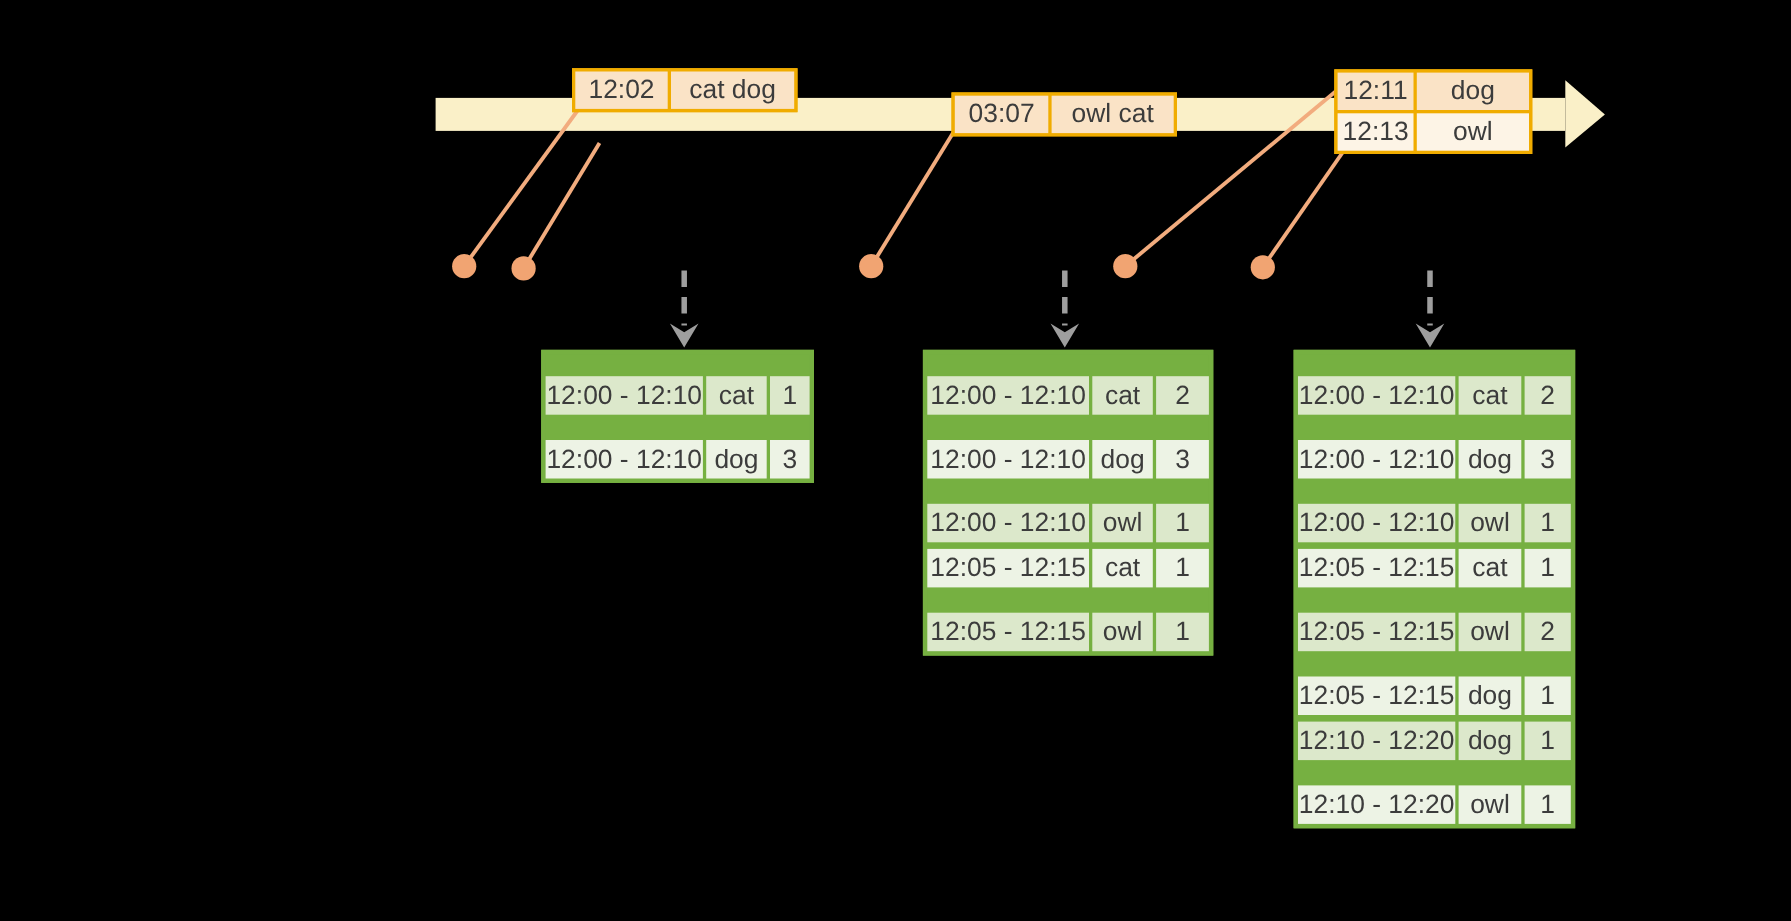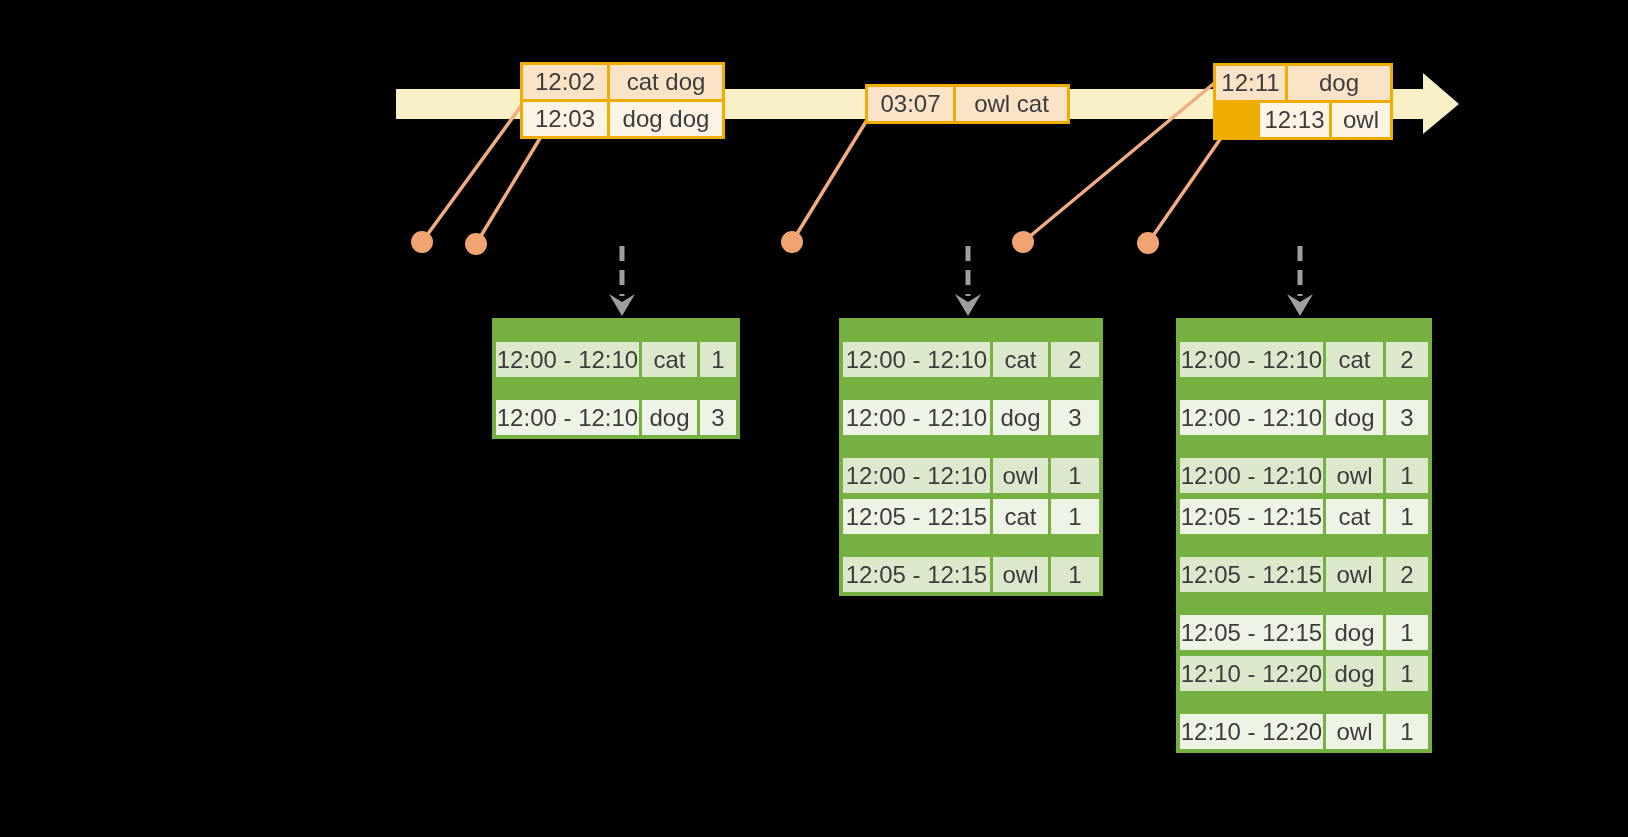--- a/index.html
+++ b/index.html
@@ -67,39 +67,35 @@
       <line class="dash" x1="1300" y1="246" x2="1300" y2="296"></line>
       <path class="chev" d="M1287,294 L1300,316 L1313,294 L1300,302 Z"></path>
     </g>
   </svg>
 
   <div class="tbl etable" style="left:520px;top:62px;width:205px;">
       <div class="trow odd" style="grid-template-columns: 84px 1fr;">
         <div class="tcell">12:02</div>
         <div class="tcell">cat dog</div>
       </div>
-      <div class="trow even group-start" style="grid-template-columns: 84px 1fr;">
-        <div class="tcell">12:03</div>
-        <div class="tcell">dog dog</div>
-      </div>
     </div>
 
   <div class="tbl etable" style="left:865px;top:84px;width:205px;">
       <div class="trow odd" style="grid-template-columns: 85px 1fr;">
         <div class="tcell">03:07</div>
         <div class="tcell">owl cat</div>
       </div>
     </div>
 
   <div class="tbl etable" style="left:1213px;top:63px;width:180px;">
       <div class="trow odd" style="grid-template-columns: 69px 1fr; text-align: center;">
         <div class="tcell">12:11</div>
         <div class="tcell">dog</div>
       </div>
-      <div class="trow even group-start" style="grid-template-columns: 69px 1fr; margin-left: 44px;">
+      <div class="trow even group-start" style="grid-template-columns: 69px 1fr;">
         <div class="tcell">12:13</div>
         <div class="tcell">owl</div>
       </div>
     </div>
 
   <div class="tbl rtable" style="left:492px;top:318px;width:248px;">
       <div class="trow odd" style="grid-template-columns: 1fr 55px 36px;">
         <div class="tcell">12:00 - 12:10</div>
         <div class="tcell">cat</div>
         <div class="tcell">1</div>

